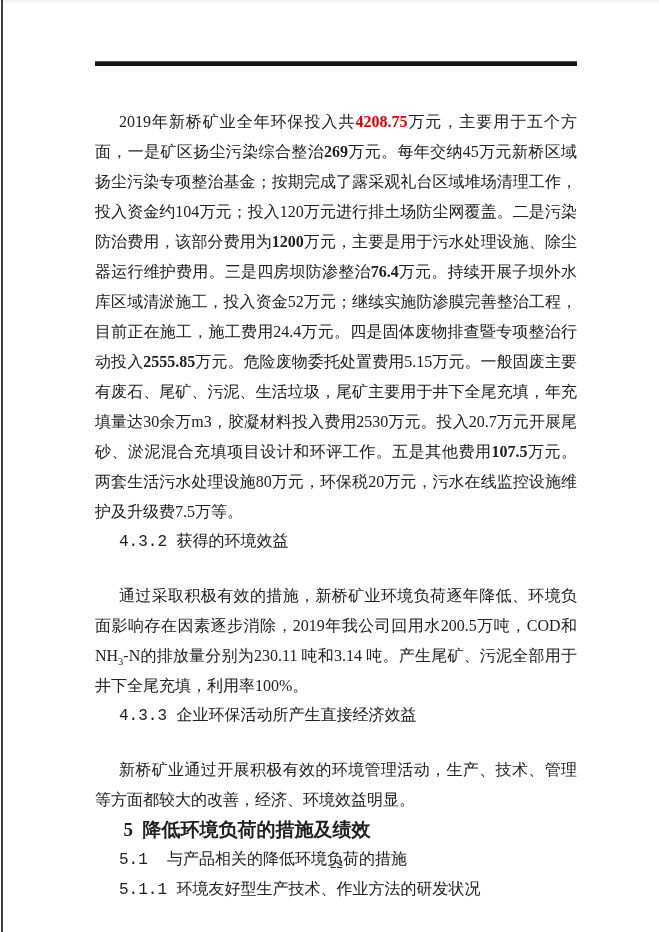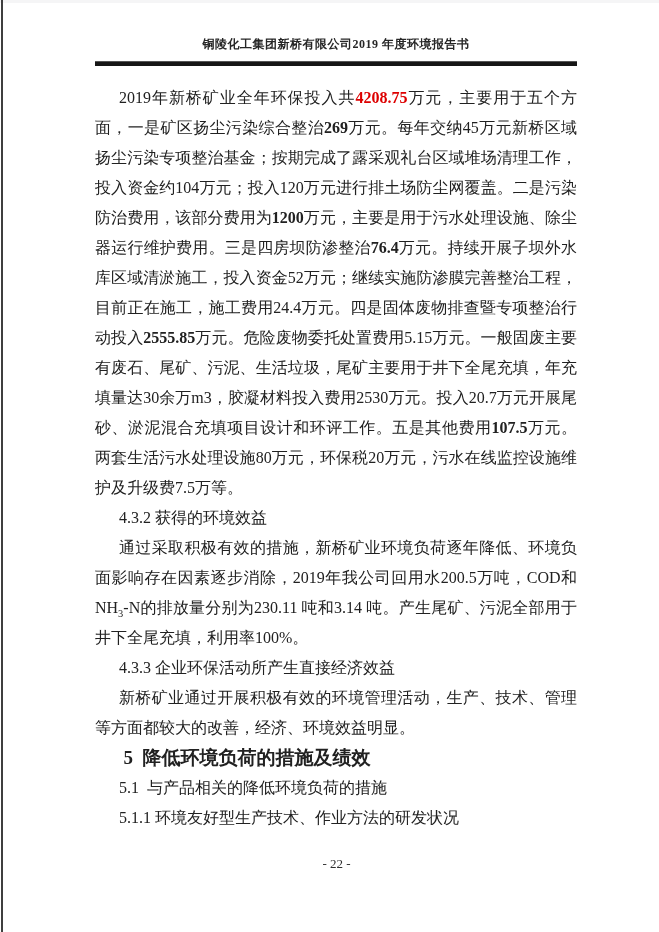--- a/index.html
+++ b/index.html
@@ -34,38 +34,37 @@
     position:absolute;top:61px;left:95px;width:482px;height:4px;
     background:var(--rule);
     border-top:1px solid #555;
   }
   .content{
     position:absolute;top:83px;left:95px;width:482px;
     font-size:16px;line-height:30px;color:var(--ink);
     white-space:pre-wrap;
   }
   .block{text-indent:1.5em;}
-  .para{text-align:justify;}
-  .heading{font-weight:normal;}
+  .para{text-align:justify;margin-top:24px;}
+  .heading{font-weight:normal;font-family:Liberation Mono, monospace;}
   .heading-bold{font-weight:bold;font-size:19px;}
   .red-bold{color:var(--red);font-weight:bold;}
   .bold{font-weight:bold;}
   .sub{vertical-align:sub;font-size:0.65em;line-height:0;}
   .footer{
     position:absolute;top:856px;left:7px;width:659px;
     text-align:center;font-size:13px;color:#2e2e2e;
   }
 </style>
 </head>
 <body>
 
 <div class="page">
   <div class="top-strip"></div>
   <div class="left-edge"></div>
 
-  <div class="doc-header">铜陵化工集团新桥有限公司2019 年度环境报告书</div>
 
   <div class="header-rule"></div>
 
   <div class="content"><div class="block para"><span>2019年新桥矿业全年环保投入共</span><span class="red-bold">4208.75</span><span>万元，主要用于五个方面，一是矿区扬尘污染综合整治</span><span class="bold">269</span><span>万元。每年交纳45万元新桥区域扬尘污染专项整治基金；按期完成了露采观礼台区域堆场清理工作，投入资金约104万元；投入120万元进行排土场防尘网覆盖。二是污染防治费用，该部分费用为</span><span class="bold">1200</span><span>万元，主要是用于污水处理设施、除尘器运行维护费用。三是四房坝防渗整治</span><span class="bold">76.4</span><span>万元。持续开展子坝外水库区域清淤施工，投入资金52万元；继续实施防渗膜完善整治工程，目前正在施工，施工费用24.4万元。四是固体废物排查暨专项整治行动投入</span><span class="bold">2555.85</span><span>万元。危险废物委托处置费用5.15万元。一般固废主要有废石、尾矿、污泥、生活垃圾，尾矿主要用于井下全尾充填，年充填量达30余万m3，胶凝材料投入费用2530万元。投入20.7万元开展尾砂、淤泥混合充填项目设计和环评工作。五是其他费用</span><span class="bold">107.5</span><span>万元。两套生活污水处理设施80万元，环保税20万元，污水在线监控设施维护及升级费7.5万等。</span></div><div class="block heading"><span>4.3.2 获得的环境效益</span></div><div class="block para"><span>通过采取积极有效的措施，新桥矿业环境负荷逐年降低、环境负面影响存在因素逐步消除，2019年我公司回用水200.5万吨，COD和NH</span><span class="sub">3</span><span>-N的排放量分别为230.11 吨和3.14 吨。产生尾矿、污泥全部用于井下全尾充填，利用率100%。</span></div><div class="block heading"><span>4.3.3 企业环保活动所产生直接经济效益</span></div><div class="block para"><span>新桥矿业通过开展积极有效的环境管理活动，生产、技术、管理等方面都较大的改善，经济、环境效益明显。</span></div><div class="block heading-bold"><span>5  降低环境负荷的措施及绩效</span></div><div class="block heading"><span>5.1  与产品相关的降低环境负荷的措施</span></div><div class="block heading"><span>5.1.1 环境友好型生产技术、作业方法的研发状况</span></div></div>
 
   <div class="footer">- 22 -</div>
 </div>
 
 </body></html>

